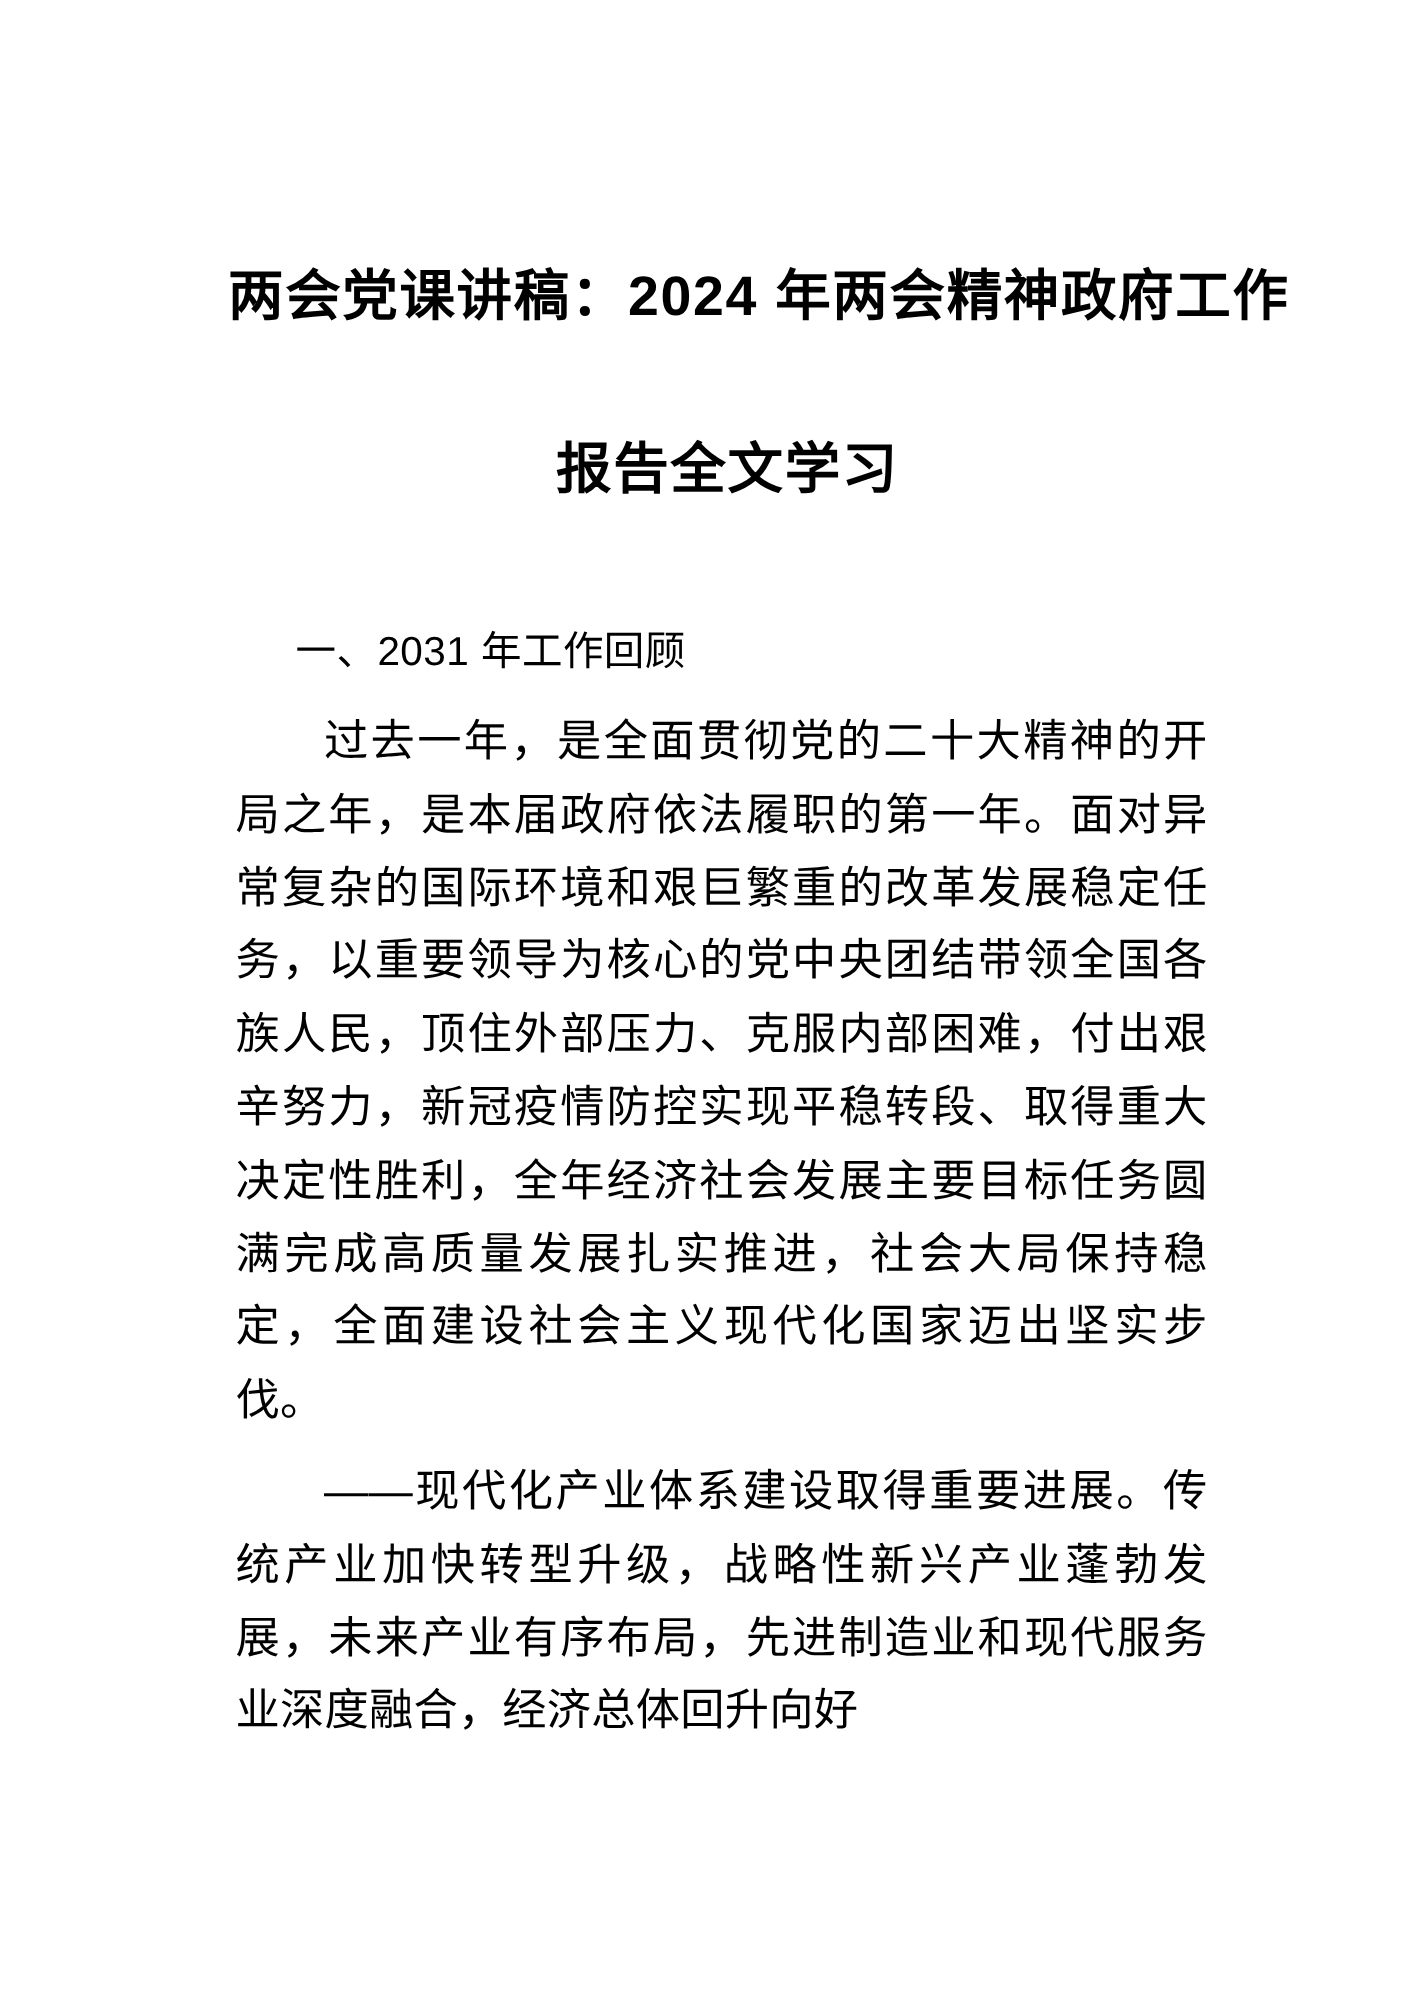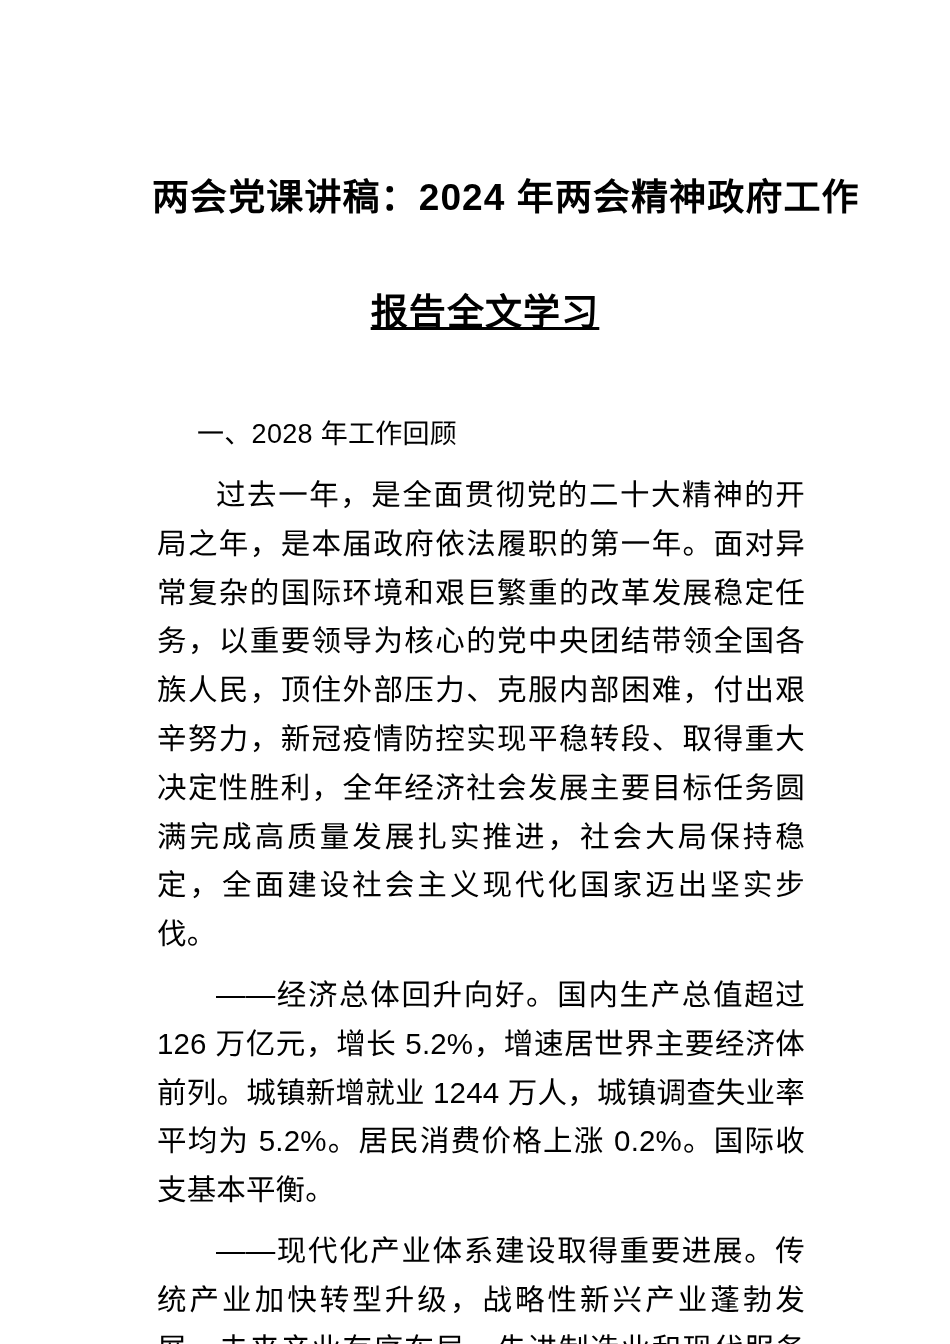--- a/index.html
+++ b/index.html
@@ -42,21 +42,20 @@
   }
 
   .doc-title .title-line-1 {
     text-align: right;
     letter-spacing: 1.1px;
   }
 
   .doc-title .title-line-2 {
     text-align: center;
     letter-spacing: 1.1px;
-    text-decoration: underline;
   }
 
   
   .body-block {
     position: absolute;
     left: 145px;
     top: 410px;
     width: 672px;
   }
 
@@ -89,23 +88,22 @@
 
 <div class="page">
 
   <div class="doc-title">
     <span class="title-line title-line-1">两会党课讲稿：2024 年两会精神政府工作</span>
     <span class="title-line title-line-2">报告全文学习</span>
   </div>
 
   <div class="body-block">
 
-    <div class="section-heading">一、2028 年工作回顾</div>
+    <div class="section-heading">一、2031 年工作回顾</div>
 
     <p class="para">过去一年，是全面贯彻党的二十大精神的开局之年，是本届政府依法履职的第一年。面对异常复杂的国际环境和艰巨繁重的改革发展稳定任务，以重要领导为核心的党中央团结带领全国各族人民，顶住外部压力、克服内部困难，付出艰辛努力，新冠疫情防控实现平稳转段、取得重大决定性胜利，全年经济社会发展主要目标任务圆满完成高质量发展扎实推进，社会大局保持稳定，全面建设社会主义现代化国家迈出坚实步伐。</p>
 
-    <p class="para dash-para">——经济总体回升向好。国内生产总值超过 126 万亿元，增长 5.2%，增速居世界主要经济体前列。城镇新增就业 1244 万人，城镇调查失业率平均为 5.2%。居民消费价格上涨 0.2%。国际收支基本平衡。</p>
 
     <p class="para dash-para">——现代化产业体系建设取得重要进展。传统产业加快转型升级，战略性新兴产业蓬勃发展，未来产业有序布局，先进制造业和现代服务业深度融合，经济总体回升向好</p>
 
   </div>
 
 </div>
 
 </body></html>

